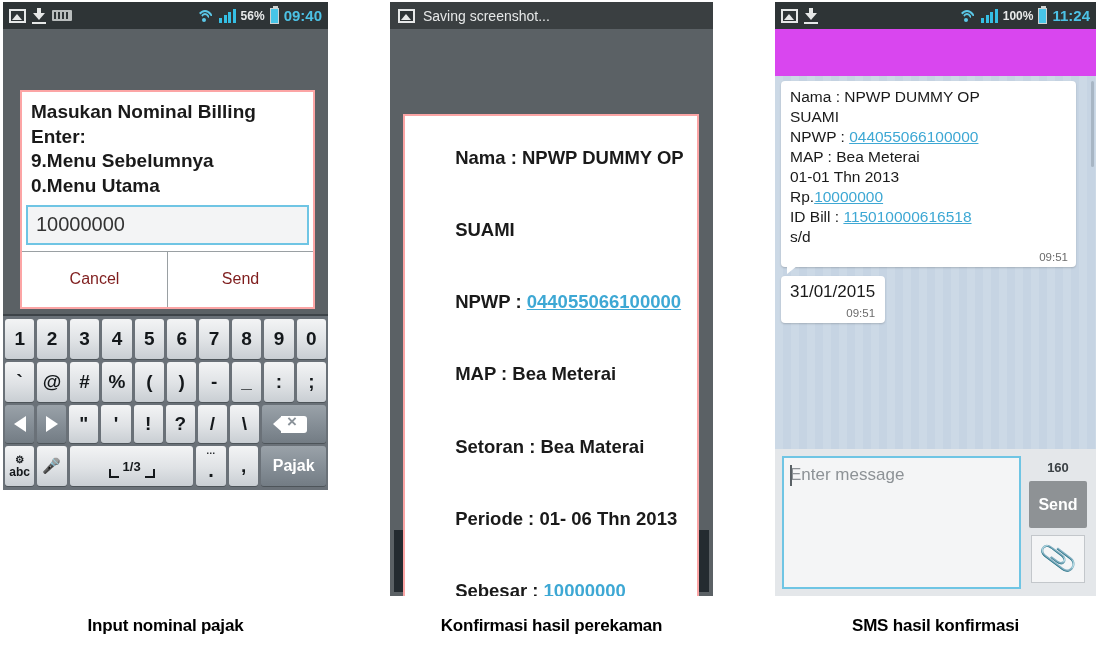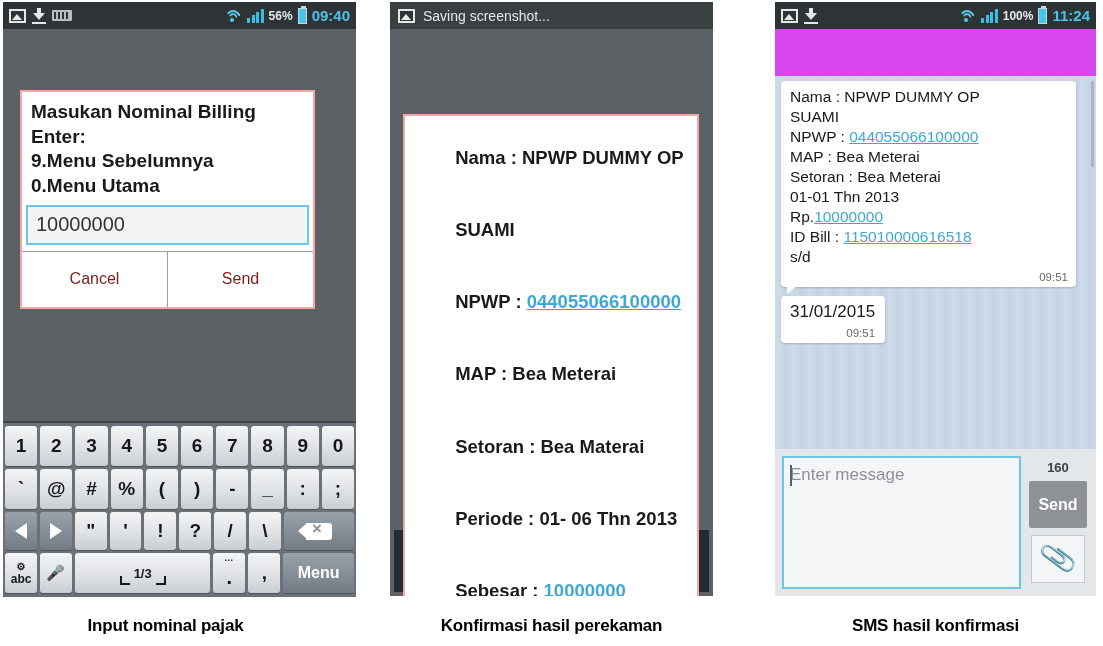--- a/index.html
+++ b/index.html
@@ -25,23 +25,22 @@
     text-align: center;
     font-family: "Liberation Sans", sans-serif;
     font-weight: bold;
     font-size: 17px;
     color: #000;
     letter-spacing: -0.2px;
   }
 
   
   #phone1 {
-    left: 3px; top: 2px; width: 325px; height: 595px;
+    left: 3px; top: 2px; width: 325px; height: 488px;
     background: #5b6165;
-    padding-left: 28px;
   }
   .statusbar {
     position: absolute;
     left: 0; top: 0; width: 100%; height: 27px;
     background: #2e3436;
     display: flex;
     align-items: center;
     box-sizing: border-box;
     padding: 0 6px;
   }
@@ -462,21 +461,21 @@
           <span style="font-size:15px;">🎤</span>
         </div>
       <div class="key space">
         <span class="key-space-inner">1/3</span>
       </div>
       <div class="key dotkey">
         <span class="dots">⋯</span>
         <span class="maindot">.</span>
       </div>
       <div class="key">,</div>
-      <div class="key dark wide2 small" style="font-size:16px;">Menu</div>
+      <div class="key dark wide2 small" style="font-size:16px;">Pajak</div>
     </div>
   </div>
 </div>
 <div class="caption" style="left:3px; top:616px; width:325px;">Input nominal pajak</div>
 
 <div class="panel" id="phone2">
 
   <div class="sb2">
     <div class="ico-gallery"></div>
     <span>Saving screenshot...</span>
@@ -575,23 +574,20 @@
       <div class="ln">
         <span>SUAMI</span>
       </div>
       <div class="ln">
         <span>NPWP : </span><span class="lnk">044055066100000</span>
       </div>
       <div class="ln">
         <span>MAP : Bea Meterai</span>
       </div>
       <div class="ln">
-        <span>Setoran : Bea Meterai</span>
-      </div>
-      <div class="ln">
         <span>01-01 Thn 2013</span>
       </div>
       <div class="ln">
         <span>Rp.</span><span class="lnk">10000000</span>
       </div>
       <div class="ln">
         <span>ID Bill : </span><span class="lnk">115010000616518</span>
       </div>
       <div class="ln">
         <span>s/d</span>

